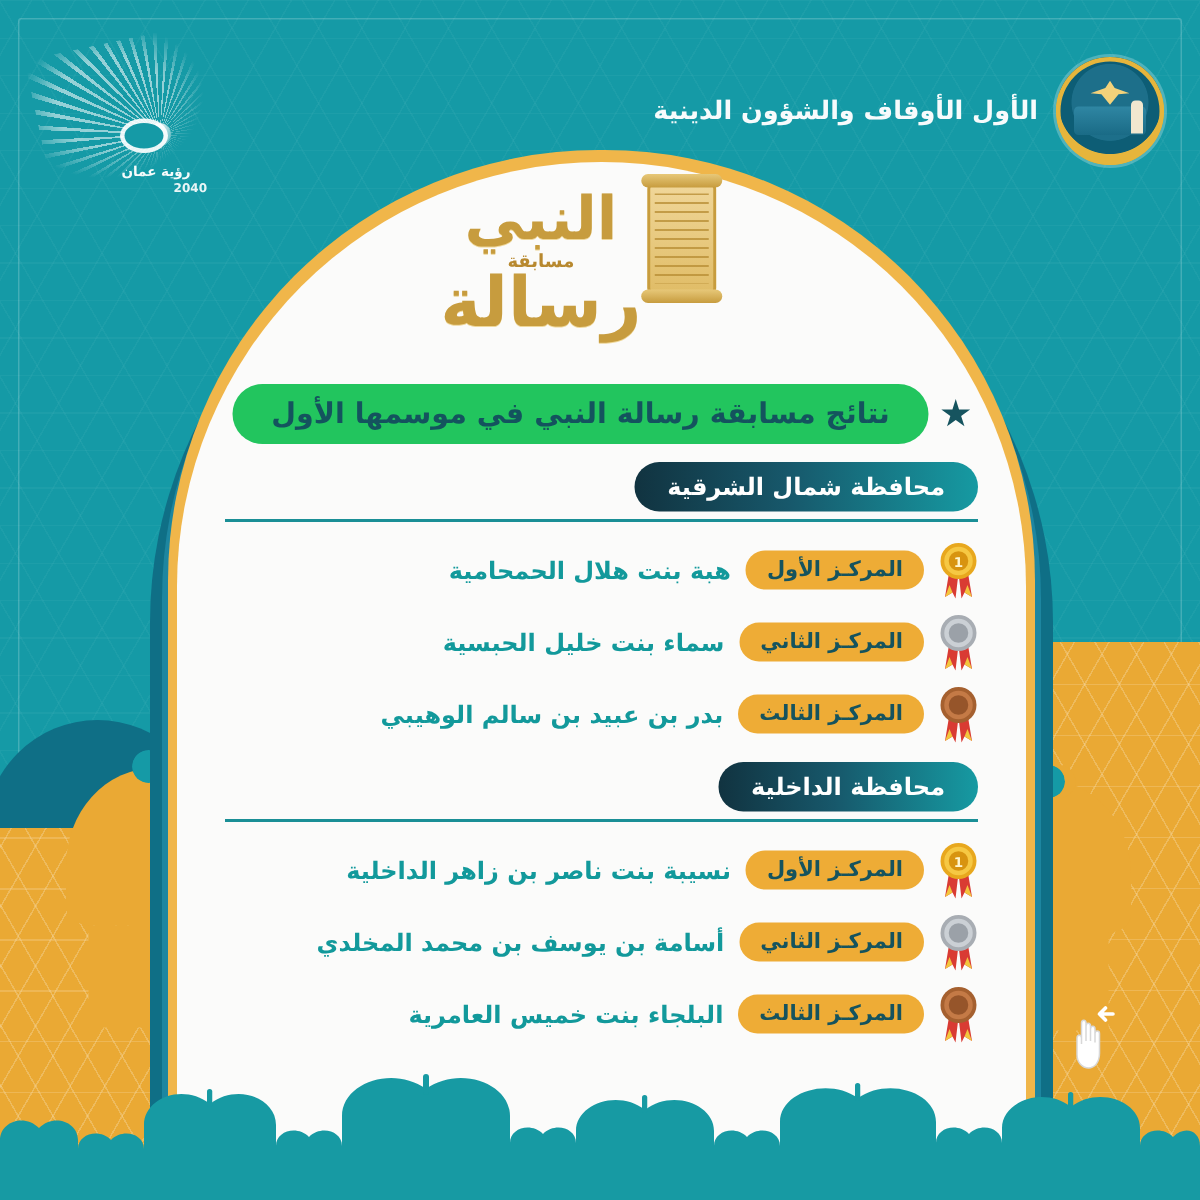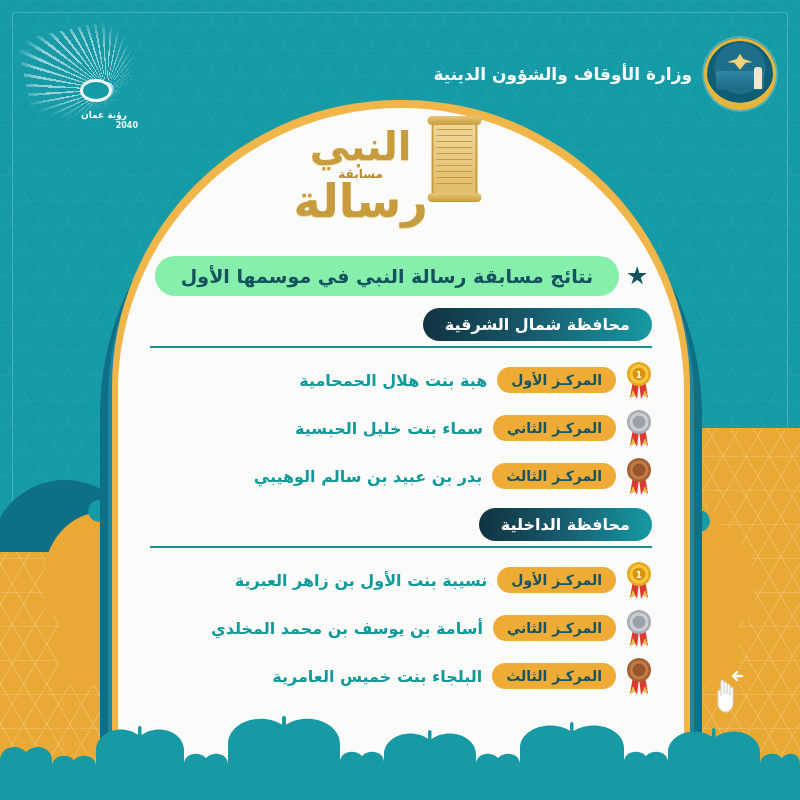--- a/index.html
+++ b/index.html
@@ -215,21 +215,21 @@
   
   .title-row {
     position:absolute; top:160px; left:0; right:0;
     display:flex; align-items:center; justify-content:center; gap:8px;
   }
   .title-star {
     width:20px; height:20px; background:#16545f; flex:0 0 auto;
     clip-path:polygon(50% 0,61% 35%,98% 35%,68% 57%,79% 91%,50% 70%,21% 91%,32% 57%,2% 35%,39% 35%);
   }
   .title-banner {
-    background:#86efac; color:#14535e;
+    background:#22c55e; color:#14535e;
     font-size:19px; font-weight:700;
     padding:9px 26px; border-radius:22px;
     white-space:nowrap;
   }
 
   
   .section { position:absolute; left:34px; right:34px; }
   .sec-1 { top:212px; }
   .sec-2 { top:412px; }
 
@@ -308,21 +308,21 @@
     <div class="v-num">2040</div>
   </div>
 
   <div class="ministry">
     <div class="seal">
       <div class="khanjar"></div>
       <div class="scene"></div>
       <div class="minaret-i"></div>
     </div>
     <div class="mtxt">
-      <div class="m2">وزارة الأوقاف والشؤون الدينية</div>
+      <div class="m2">الأول الأوقاف والشؤون الدينية</div>
     </div>
   </div>
 
   <div class="card-wrap">
     <div class="arch-layer arch-l3"></div>
     <div class="arch-layer arch-l2"></div>
     <div class="arch-layer arch-gold"></div>
     <div class="arch-layer arch-white"></div>
 
     <div class="content">
@@ -408,21 +408,21 @@
               <path d="M7 20 L4 38 L9 35 L11 39 L13 22Z" fill="#d93b33"></path>
               <path d="M19 20 L22 38 L17 35 L15 39 L13 22Z" fill="#d93b33"></path>
               <path d="M7 30 L4 38 L9 35Z" fill="#f2c53d"></path>
               <path d="M19 30 L22 38 L17 35Z" fill="#f2c53d"></path>
               <circle cx="13" cy="14" r="12" fill="#e8a81e"></circle>
               <circle cx="13" cy="14" r="9.5" fill="#f6c843"></circle>
               <circle cx="13" cy="14" r="6.5" fill="#d89410"></circle>
               <text x="13" y="18" font-size="9" font-weight="700" fill="#fff6d0" text-anchor="middle" font-family="DejaVu Sans, sans-serif">1</text>
             </svg>
             <div class="rank-pill">المركـز الأول</div>
-            <div class="winner">نسيبة بنت الأول بن زاهر العبرية</div>
+            <div class="winner">نسيبة بنت ناصر بن زاهر الداخلية</div>
           </div>
 
           <div class="row">
             <svg class="medal" viewBox="0 0 26 40">
               <path d="M7 20 L4 38 L9 35 L11 39 L13 22Z" fill="#d93b33"></path>
               <path d="M19 20 L22 38 L17 35 L15 39 L13 22Z" fill="#d93b33"></path>
               <path d="M7 30 L4 38 L9 35Z" fill="#f2c53d"></path>
               <path d="M19 30 L22 38 L17 35Z" fill="#f2c53d"></path>
               <circle cx="13" cy="14" r="12" fill="#a8adb3"></circle>
               <circle cx="13" cy="14" r="9.5" fill="#cbd0d5"></circle>

